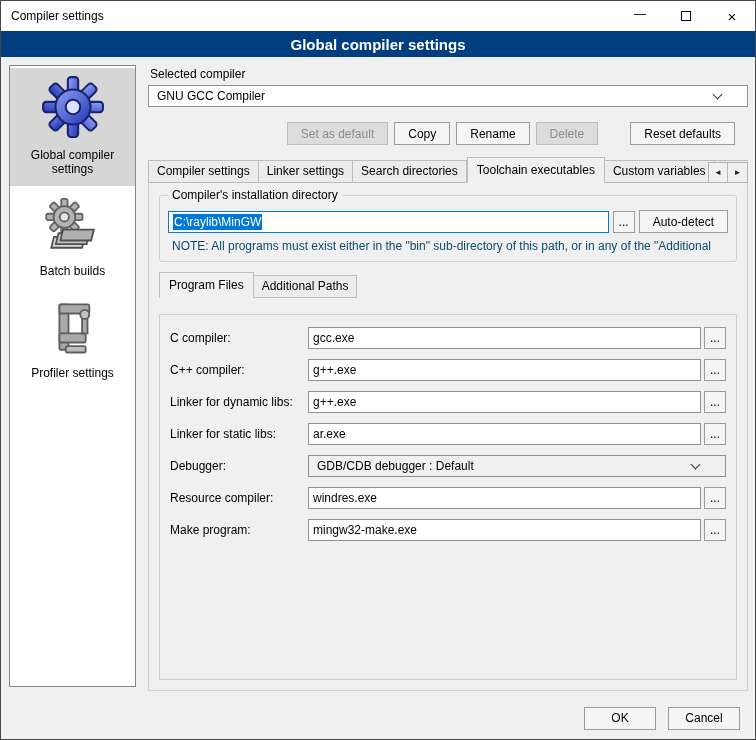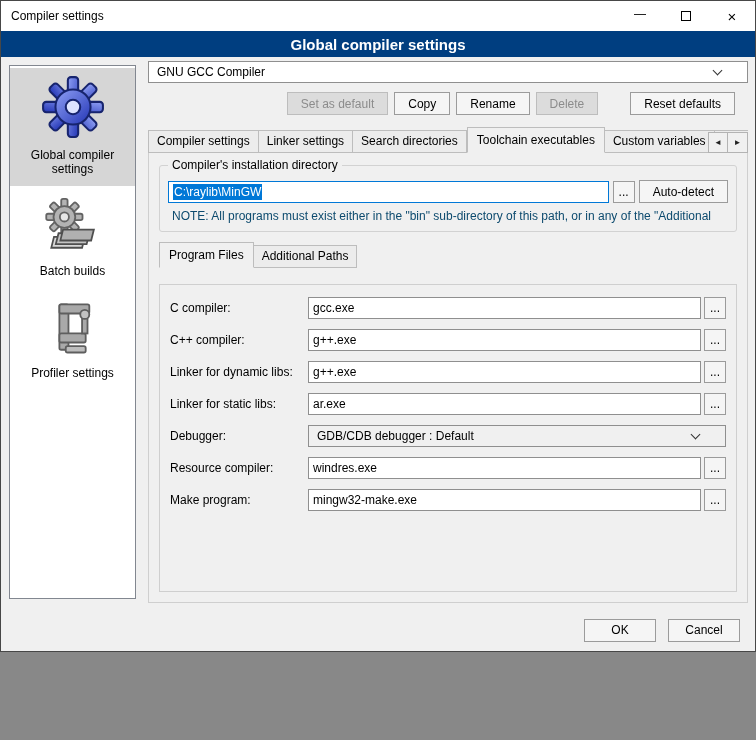--- a/index.html
+++ b/index.html
@@ -1,18 +1,18 @@
 <!DOCTYPE html>
 <html><head>
 <meta charset="utf-8">
 <style>
   html,body{margin:0;padding:0;background:#888;}
   *{box-sizing:border-box;}
   .window{
-    width:756px;height:652px;
+    width:756px;height:740px;
     background:#f0f0f0;
     border:1px solid #474747;
     font-family:"Liberation Sans", sans-serif;
     font-size:12px;color:#000;
     display:flex;flex-direction:column;
     position:relative;overflow:hidden;
   }
   
   .titlebar{height:30px;background:#ffffff;display:flex;align-items:center;flex:0 0 auto;}
   .titlebar .title{padding-left:10px;font-size:12px;flex:1;}
@@ -42,21 +42,21 @@
     padding:0 26px 0 8px;cursor:default;}
   .combo .combo-text{flex:1;overflow:hidden;white-space:nowrap;}
   .combo.gray{background:#f0f0f0;}
   .chev{width:7px;height:7px;border-right:1px solid #333;border-bottom:1px solid #333;
     transform:rotate(45deg);margin-top:-3px;flex:0 0 auto;}
   
   .btn{font-family:"Liberation Sans", sans-serif;font-size:12px;background:#f5f5f5;
     border:1px solid #9b9b9b;height:23px;padding:0 13px;color:#000;cursor:default;}
   .btn.disabled{background:#dcdcdc;border-color:#bdbdbd;color:#8c8c8c;}
   .btn.browse{padding:0;width:22px;height:22px;line-height:14px;flex:0 0 auto;}
-  .btn-row{display:flex;gap:6px;margin-top:9px;justify-content:flex-end;padding-right:13px;}
+  .btn-row{display:flex;gap:6px;margin-top:15px;justify-content:flex-end;padding-right:13px;}
   .btn-row .gap-before{margin-left:26px;}
   
   .tabbar{position:relative;z-index:2;margin-top:12px;flex:0 0 auto;}
   .tabbar.subtabs{margin:10px 10px 17px;}
   .tabstrip{display:flex;align-items:flex-end;overflow:hidden;white-space:nowrap;}
   .tabstrip.clipped{padding-right:42px;}
   .tab{flex:0 0 auto;border:1px solid #bdbdbd;border-left-width:0;background:#ececec;
     padding:3px 8px 4px;cursor:default;}
   .tab:first-child{border-left-width:1px;}
   .tab.active{background:#f0f0f0;border-bottom-color:#f0f0f0;padding:5px 9px 5px;border-left-width:1px;position:relative;z-index:3;}
@@ -171,20 +171,21 @@
                 <rect x="24" y="52" width="22" height="7" rx="2" fill="#bdbdbd"></rect>
               </g>
             </svg>
           </span>
           <div class="side-label">Profiler settings</div>
         </div>
       </div>
 
       <div class="content">
 
+        <div class="field-caption">Selected compiler</div>
 
         <div class="combo">
           <span class="combo-text">GNU GCC Compiler</span>
           <span class="chev"></span>
         </div>
 
         <div class="btn-row">
           <button class="btn disabled">Set as default</button>
           <button class="btn">Copy</button>
           <button class="btn">Rename</button>

